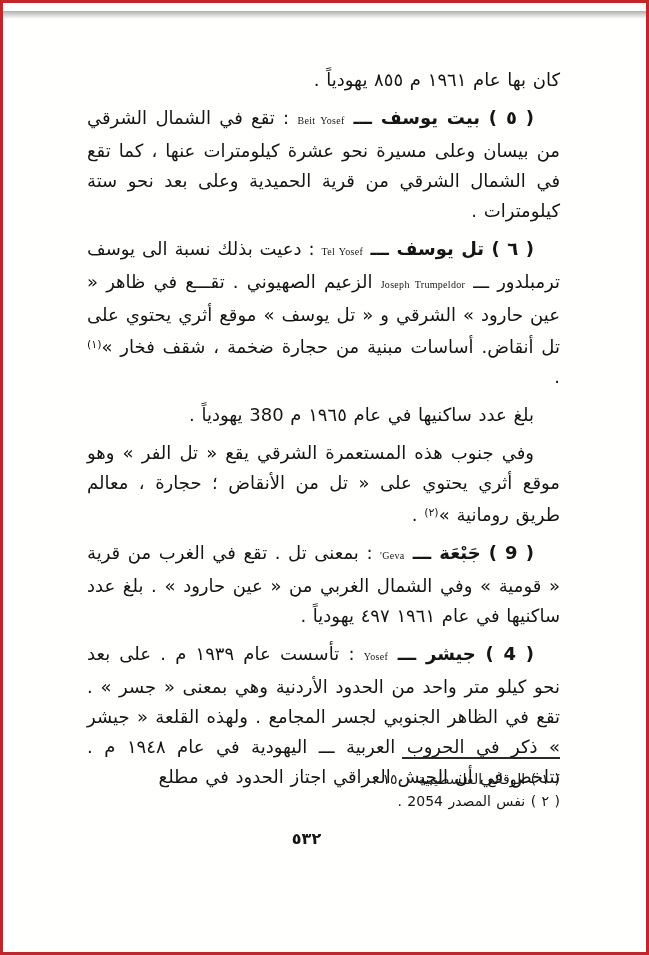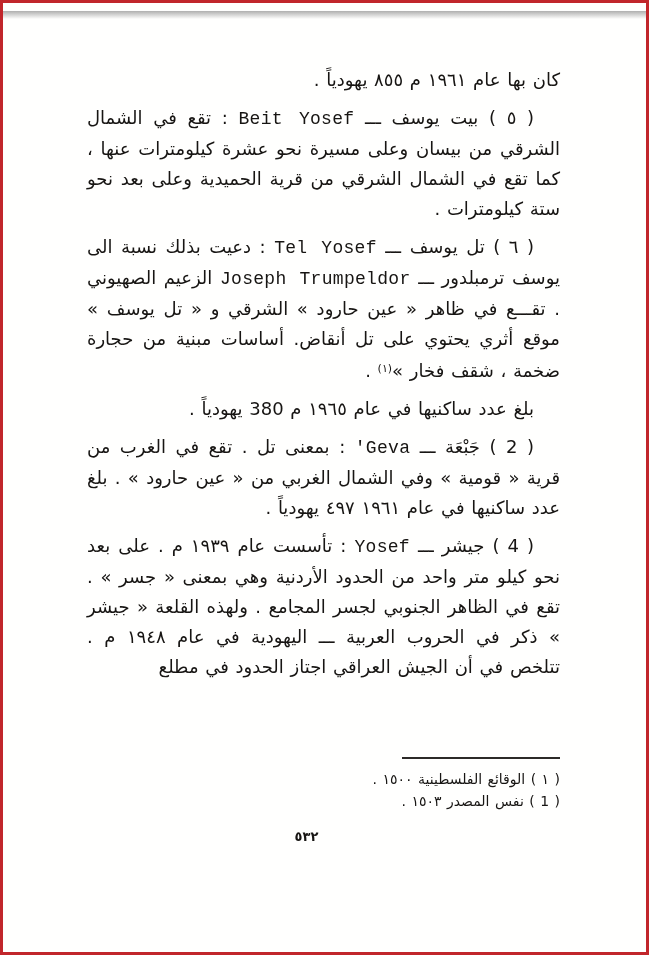--- a/index.html
+++ b/index.html
@@ -26,24 +26,24 @@
     right: 86px;
     left: 84px;
     direction: rtl;
     text-align: justify;
     font-size: 18px;
     line-height: 30px;
     word-spacing: 1px;
   }
   .para { margin: 0 0 8px 0; }
   .indent { text-indent: 26px; }
-  .b { font-weight: normal; }
+  .b { font-weight: bold; }
   .latin {
-    font-family: Liberation Mono, monospace;
-    font-size: 18px;
+    font-family: Liberation Serif, serif;
+    font-size: 10px;
     letter-spacing: 0.3px;
   }
   .fnref {
     font-size: 11px;
     vertical-align: 5px;
     letter-spacing: -1px;
   }
   .footnotes {
     position: absolute;
     top: 754px;
@@ -62,21 +62,21 @@
     text-align: right;
     word-spacing: 1px;
   }
   .page-number {
     position: absolute;
     top: 826px;
     left: 0; right: 0;
     padding-right: 36px;
     box-sizing: border-box;
     text-align: center;
-    font-size: 13px;
+    font-size: 16px;
     font-weight: bold;
     letter-spacing: 2px;
     direction: rtl;
   }
 </style>
 </head>
 <body>
 
 <div class="page">
   <div class="top-shadow"></div>
@@ -85,27 +85,28 @@
 
     <p class="para"><span class="run">كان بها عام ١٩٦١ م ٨٥٥ يهودياً .</span></p>
 
     <p class="para indent"><span class="b">( ٥ ) بيت يوسف ـــ </span><span class="latin">Beit Yosef</span><span class="run"> : تقع في الشمال الشرقي من بيسان وعلى مسيرة نحو عشرة كيلومترات عنها ، كما تقع في الشمال الشرقي من قرية الحميدية وعلى بعد نحو ستة كيلومترات .</span></p>
 
 
     <p class="para indent"><span class="b">( ٦ ) تل يوسف ـــ </span><span class="latin">Tel Yosef</span><span class="run"> : دعيت بذلك نسبة الى يوسف ترمبلدور ـــ </span><span class="latin">Joseph Trumpeldor</span><span class="run"> الزعيم الصهيوني . تقـــع في ظاهر « عين حارود » الشرقي و « تل يوسف » موقع أثري يحتوي على تل أنقاض. أساسات مبنية من حجارة ضخمة ، شقف فخار »</span><span class="fnref">(١)</span><span class="run"> .</span></p>
 
     <p class="para indent"><span class="run">بلغ عدد ساكنيها في عام ١٩٦٥ م 380 يهودياً .</span></p>
 
+    <p class="para indent"><span class="run">وفي جنوب هذه المستعمرة الشرقي يقع « تل الفر » وهو موقع أثري يحتوي على « تل من الأنقاض ؛ حجارة ، معالم طريق رومانية »</span><span class="fnref">(٢)</span><span class="run"> .</span></p>
 
-    <p class="para indent"><span class="b">( 2 ) جَبْعَة ـــ </span><span class="latin">Geva'</span><span class="run"> : بمعنى تل . تقع في الغرب من قرية « قومية » وفي الشمال الغربي من « عين حارود » . بلغ عدد ساكنيها في عام ١٩٦١ ٤٩٧ يهودياً .</span></p>
+    <p class="para indent"><span class="b">( 9 ) جَبْعَة ـــ </span><span class="latin">Geva'</span><span class="run"> : بمعنى تل . تقع في الغرب من قرية « قومية » وفي الشمال الغربي من « عين حارود » . بلغ عدد ساكنيها في عام ١٩٦١ ٤٩٧ يهودياً .</span></p>
 
     <p class="para indent"><span class="b">( 4 ) جيشر ـــ </span><span class="latin">Yosef</span><span class="run"> : تأسست عام ١٩٣٩ م . على بعد نحو كيلو متر واحد من الحدود الأردنية وهي بمعنى « جسر » . تقع في الظاهر الجنوبي لجسر المجامع . ولهذه القلعة « جيشر » ذكر في الحروب العربية ـــ اليهودية في عام ١٩٤٨ م . تتلخص في أن الجيش العراقي اجتاز الحدود في مطلع</span></p>
 
   </div>
 
   <div class="footnotes">
     <div class="fn-rule"></div>
     <div class="fn">( ١ ) الوقائع الفلسطينية ١٥٠٠ .</div>
-    <div class="fn">( 1 ) نفس المصدر ١٥٠٣ .</div>
+    <div class="fn">( ٢ ) نفس المصدر 2054 .</div>
   </div>
 
   <div class="page-number">٥٣٢</div>
 </div>
 
 </body></html>

